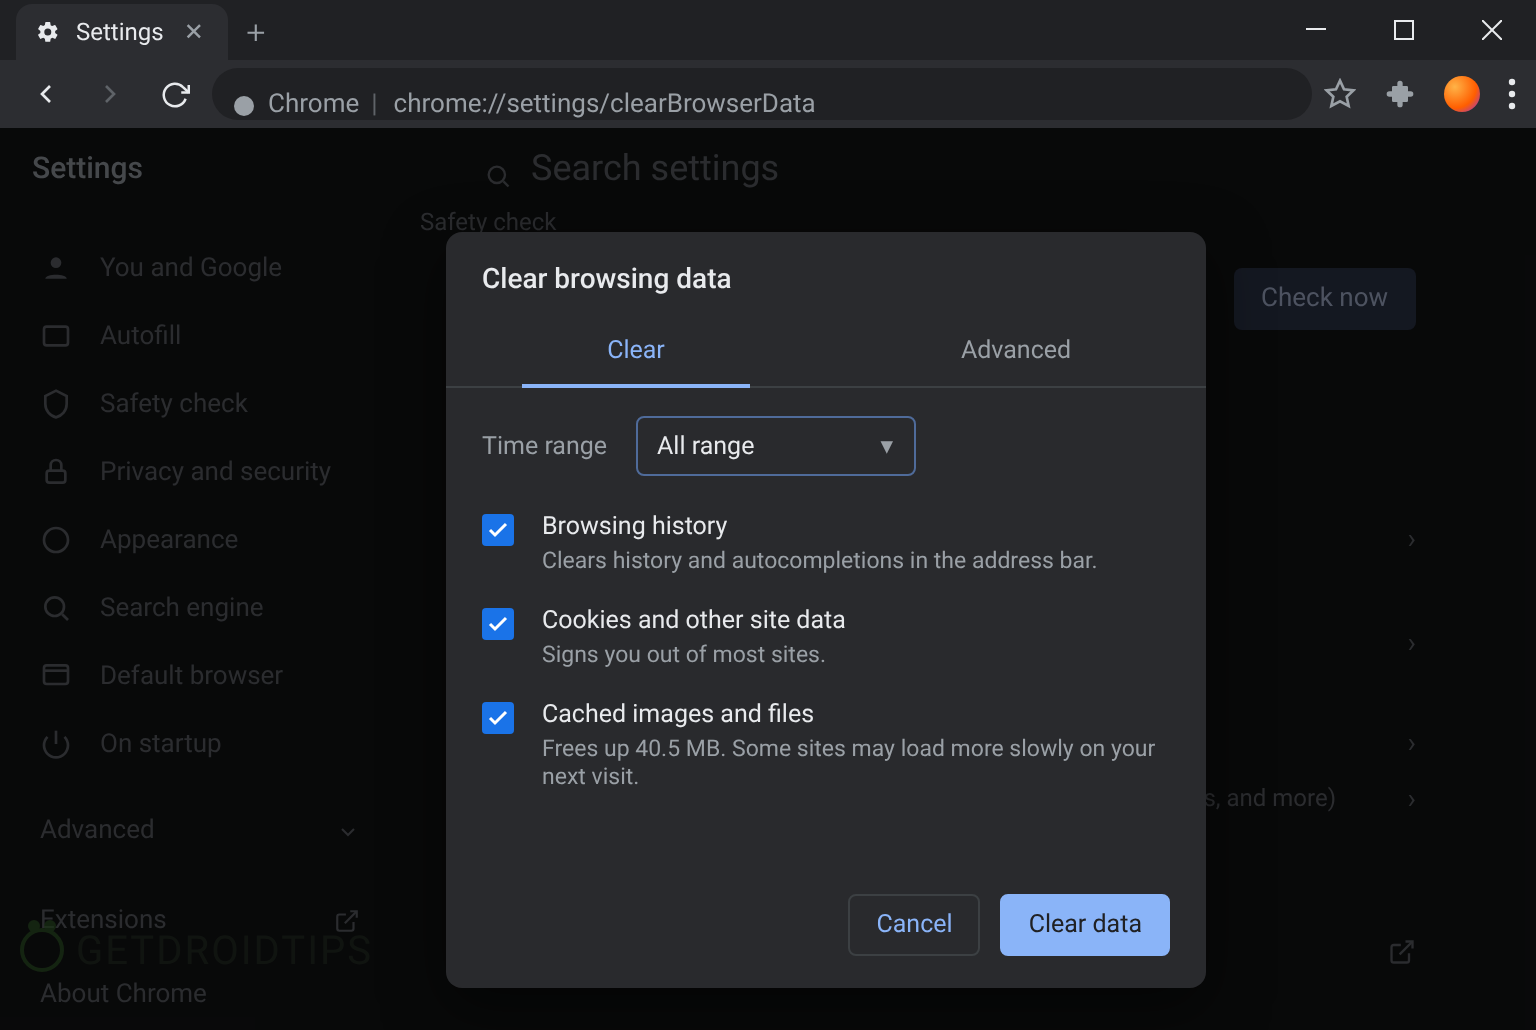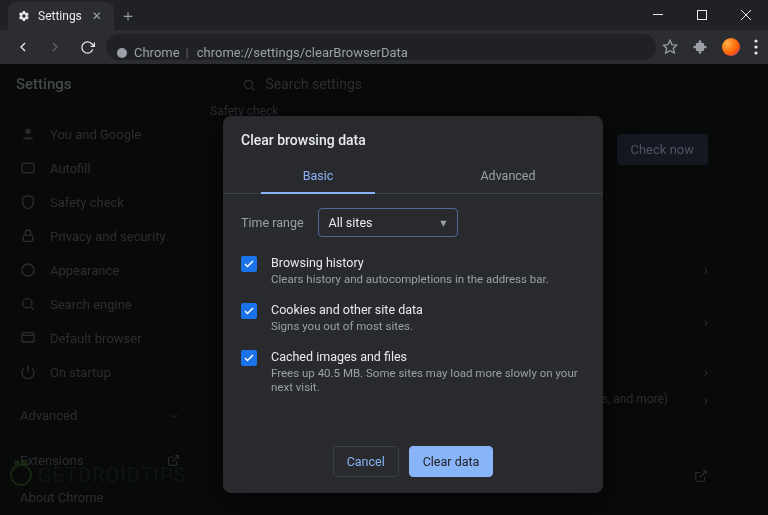--- a/index.html
+++ b/index.html
@@ -36,21 +36,21 @@
   .omnibox .scheme-box .sep{color:#5f6368;}
   .omnibox .path{color:var(--text-dim);}
   .right-icons{display:flex;align-items:center;gap:14px;color:var(--text-dim);}
   .profile-dot{width:18px;height:18px;border-radius:50%;background:radial-gradient(circle at 30% 30%, #ffb347, #ff5e00 60%, #8e2de2);} 
   
   .page{position:relative;height:calc(515px - 64px);background:var(--bg-dimmer);}
   .dim-overlay{position:absolute;inset:0;background:rgba(0,0,0,0.55);}  
   .settings-chrome{position:absolute;inset:0;display:flex;flex-direction:column;padding:0 0 0 0;}
   .settings-header{display:flex;align-items:center;height:40px;padding:0 16px;gap:20px;}
   .settings-title{font-size:15px;color:var(--text-dim);font-weight:500;}
-  .search-wrap{display:flex;align-items:flex-end;gap:10px;color:var(--text-faint);font-size:14px;margin-left:150px;}
+  .search-wrap{display:flex;align-items:flex-end;gap:10px;color:var(--text-faint);font-size:18px;margin-left:150px;}
   .safety-label{position:absolute;left:210px;top:40px;font-size:12px;color:var(--text-faint);}
   .sidebar{position:absolute;top:50px;left:0;width:200px;display:flex;flex-direction:column;gap:2px;padding:4px 0;}
   .sb-item{display:flex;align-items:center;gap:14px;padding:8px 20px;font-size:13px;color:var(--text-faint);border-radius:0 16px 16px 0;}
   .sb-item .ic{width:16px;height:16px;display:flex;align-items:center;justify-content:center;}
   .sb-sep{height:6px;}
   .sb-adv{display:flex;align-items:center;justify-content:space-between;padding:10px 20px 10px 20px;font-size:13px;color:var(--text-faint);}
   .sb-low{padding:10px 20px;font-size:13px;color:var(--text-faint);display:flex;align-items:center;justify-content:space-between;}
   .check-now{position:absolute;right:60px;top:70px;background:#2d3549;color:#aab7d4;border:0;border-radius:4px;font-size:13px;padding:8px 14px;}
   .breadcrumb-re{position:absolute;right:110px;top:70px;color:var(--text-faint);font-size:12px;}
   .hint-andmore{position:absolute;right:100px;top:328px;color:var(--text-faint);font-size:12px;}
@@ -73,21 +73,21 @@
   .time-row{display:flex;align-items:center;gap:14px;padding:14px 18px 8px;font-size:12.5px;color:var(--text-dim);}
   .select{display:flex;align-items:center;justify-content:space-between;gap:20px;border:1px solid #4f6b9a;border-radius:4px;padding:6px 10px;min-width:140px;color:var(--text);font-size:12.5px;}
   .select .chev{color:var(--text-dim);}
   .options{display:flex;flex-direction:column;gap:16px;padding:10px 18px 8px;}
   .opt{display:flex;gap:14px;}
   .cb{width:16px;height:16px;border-radius:2px;background:var(--checkbox-blue);display:flex;align-items:center;justify-content:center;flex:none;margin-top:1px;}
   .cb svg{width:12px;height:12px;}
   .opt .txt{display:flex;flex-direction:column;gap:2px;}
   .opt .title{font-size:12.5px;color:var(--text);}
   .opt .sub{font-size:11.5px;color:var(--text-dim);}
-  .dlg-btns{display:flex;justify-content:center;gap:10px;padding:44px 18px 16px;}
+  .dlg-btns{display:flex;justify-content:flex-end;gap:10px;padding:44px 18px 16px;}
   .btn{font-size:12.5px;padding:7px 13px;border-radius:4px;border:1px solid var(--border);background:transparent;color:var(--link-blue);cursor:pointer;}
   .btn.primary{background:var(--btn-primary);color:var(--btn-primary-text);border-color:var(--btn-primary);}
   svg{display:block;}
 </style>
 </head>
 <body>
 
 <div class="window">
 
   <div class="titlebar">
@@ -305,27 +305,27 @@
             <line x1="10" y1="14" x2="21" y2="3"></line>
           </svg>
       </span>
     </div>
 
     <div class="dim-overlay"></div>
 
     <div class="dialog">
       <h2>Clear browsing data</h2>
       <div class="tabs">
-        <div class="tabbtn active">Basic</div>
+        <div class="tabbtn active">Clear</div>
         <div class="tabbtn">Advanced</div>
       </div>
       <div class="time-row">
         <span>Time range</span>
         <div class="select">
-          <span>All sites</span>
+          <span>All range</span>
           <span class="chev">▾</span>
         </div>
       </div>
       <div class="options">
         <div class="opt">
           <span class="cb">
               <svg viewBox="0 0 24 24" fill="none" stroke="#fff" stroke-width="3">
                 <polyline points="20 6 9 17 4 12"></polyline>
               </svg>
             </span>

